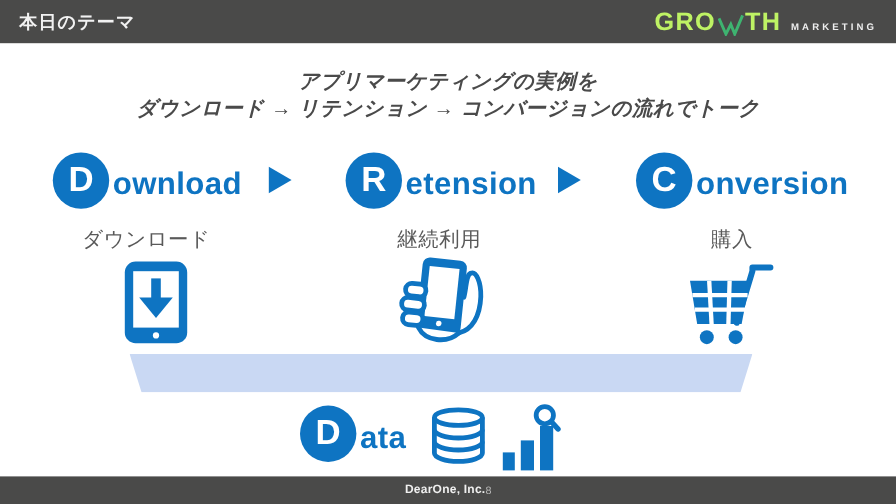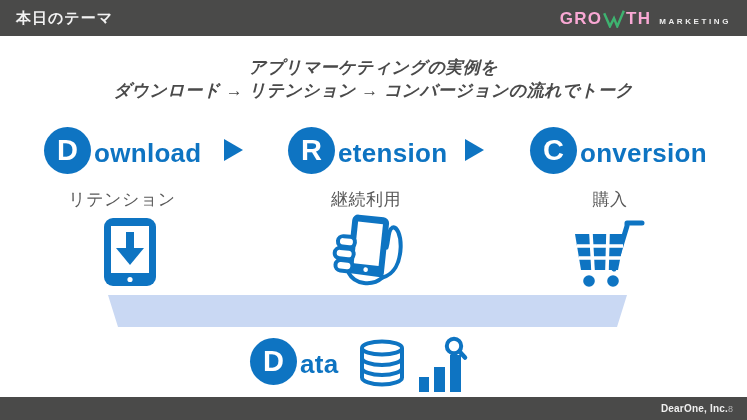--- a/index.html
+++ b/index.html
@@ -8,22 +8,22 @@
     font-family:"Liberation Sans","DejaVu Sans",sans-serif;
   }
   
   .topbar{
     position:absolute;left:0;top:0;width:747px;height:36px;background:#4a4a49;
     display:flex;align-items:center;justify-content:space-between;
     padding:0 16px;box-sizing:border-box;
   }
   .topbar-title{color:#f2f2f2;font-size:15px;font-weight:bold;letter-spacing:1px;}
   .logo{display:flex;align-items:baseline;}
-  .logo-main{display:inline-flex;align-items:flex-end;color:#f9a8d4;font-weight:bold;
-    font-size:17px;letter-spacing:1.2px;line-height:1;}
+  .logo-main{display:inline-flex;align-items:flex-end;color:#bef264;font-weight:bold;
+    font-size:21px;letter-spacing:1.2px;line-height:1;}
   .logo-w{margin:0 1px;position:relative;top:1px;}
   .logo-sub{color:#ededed;font-weight:bold;font-size:8px;letter-spacing:2.6px;margin-left:8px;}
   
   .headline{position:absolute;left:0;top:56px;width:747px;text-align:center;
     color:#4a4a4a;font-weight:bold;font-size:17px;line-height:23px;letter-spacing:.5px;font-style:italic;}
   
   .word{position:absolute;top:127px;display:flex;align-items:center;gap:3px;}
   .initial-circle{width:47px;height:47px;border-radius:50%;background:#0e74c2;
     display:flex;align-items:center;justify-content:center;flex:none;}
   .initial-circle span{color:#fff;font-weight:bold;font-size:29px;line-height:1;}
@@ -35,21 +35,21 @@
   
   .icon{position:absolute;line-height:0;}
   
   .funnel{position:absolute;left:105px;top:295px;width:525px;height:32px;background:#c9d8f3;
     -webkit-clip-path:polygon(3px 0,522px 0,512px 32px,13px 32px);
     clip-path:polygon(3px 0,522px 0,512px 32px,13px 32px);}
   
   .data-word{position:absolute;left:250px;top:338px;display:flex;align-items:center;gap:3px;}
   
   .bottombar{position:absolute;left:0;top:397px;width:747px;height:23px;background:#4a4a49;
-    display:flex;align-items:center;justify-content:flex-end;padding:0 14px;box-sizing:border-box;}
+    display:flex;align-items:center;justify-content:center;padding:0 14px;box-sizing:border-box;}
   .company{color:#efefef;font-size:10px;font-weight:bold;letter-spacing:.2px;}
   .pagenum{color:#b5b5b5;font-size:9px;}
 </style>
 </head>
 <body>
 
 <div class="slide">
 
   <header class="topbar">
     <div class="topbar-title">本日のテーマ</div>
@@ -86,21 +86,21 @@
   </div>
   <div class="tri" style="left:465px"></div>
 
   <div class="word" style="left:530px">
     <span class="initial-circle">
       <span>C</span>
     </span>
     <span class="word-rest">onversion</span>
   </div>
 
-  <div class="jl" style="left:42px">リテンション</div>
+  <div class="jl" style="left:42px">ダウンロード</div>
   <div class="jl" style="left:286px">継続利用</div>
   <div class="jl" style="left:530px">購入</div>
 
   <div class="icon" style="left:103px;top:217px">
     <svg width="54" height="70" viewBox="0 0 54 70">
       <rect x="1" y="1" width="52" height="68" rx="9" fill="#0e74c2"></rect>
       <rect x="8" y="9" width="38" height="47" fill="#fff"></rect>
       <rect x="23" y="15" width="8" height="17" fill="#0e74c2"></rect>
       <path d="M13 31 L41 31 L27 48 Z" fill="#0e74c2"></path>
       <circle cx="27" cy="62.5" r="2.6" fill="#fff"></circle>

